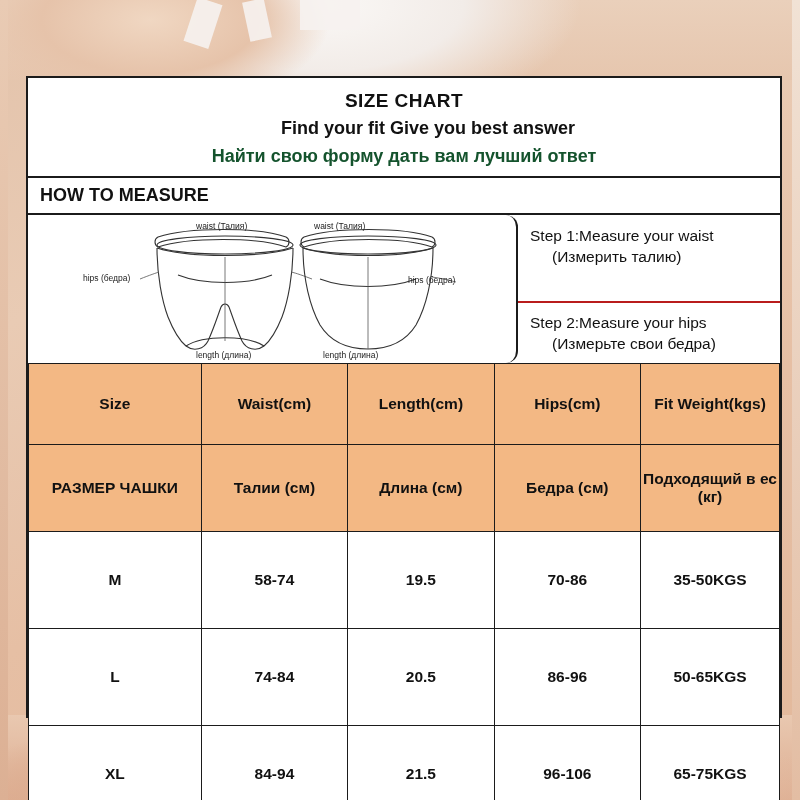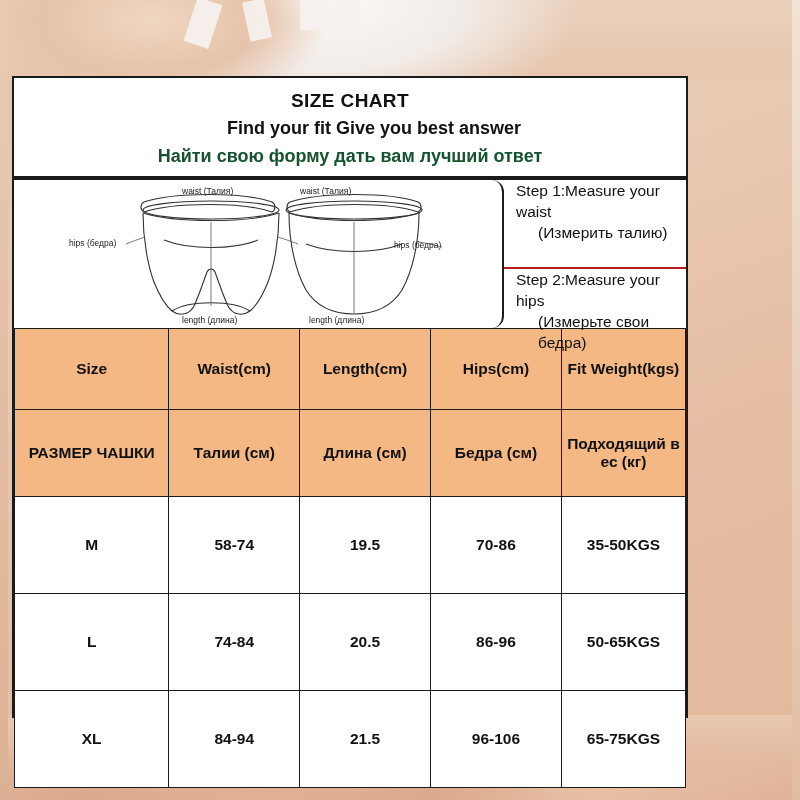--- a/index.html
+++ b/index.html
@@ -44,23 +44,23 @@
   }
   .bg-side-l, .bg-side-r {
     position: absolute;
     top: 0; height: 800px; width: 8px;
   }
   .bg-side-l { left: 0; background: linear-gradient(180deg,#e9cbb4,#dcb094); }
   .bg-side-r { right: 0; background: linear-gradient(180deg,#f1e2d5,#e3bda3); }
 
   .card {
     position: absolute;
-    left: 12px;
+    left: 26px;
     top: 76px;
-    width: 676px;
+    width: 756px;
     height: 642px;
     background: #ffffff;
     border: 2px solid #1b1b1b;
     box-sizing: border-box;
   }
 
   .hdr {
     text-align: center;
     padding-top: 10px;
   }
@@ -190,20 +190,21 @@
   <div class="card">
 
     <div class="hdr">
       <div class="t1">SIZE CHART</div>
       <div class="t2">Find your fit Give you best answer</div>
       <div class="t3">Найти свою форму дать вам лучший ответ</div>
     </div>
 
     <div class="rule"></div>
 
+    <div class="how-title">HOW TO MEASURE</div>
 
     <div class="measure-row">
       <div class="diagrams">
         <svg width="488" height="148" viewBox="0 0 488 148">
 
           <g fill="none" stroke="#333" stroke-width="1.1">
             <path d="M130 22 C160 12 230 12 258 22 C262 24 262 30 258 32 C230 22 160 22 130 32 C126 30 126 24 130 22 Z"></path>
             <path d="M129 33 C129 60 134 86 140 102 C146 117 152 126 158 131 C166 137 176 134 180 126 C186 113 190 100 193 92 C195 88 199 88 201 92 C204 100 208 113 214 126 C218 134 228 137 236 131 C242 126 248 117 254 102 C260 86 265 60 265 33"></path>
             <path d="M129 33 C160 43 234 43 265 33"></path>
             <path d="M150 60 C175 70 220 70 244 60"></path>

